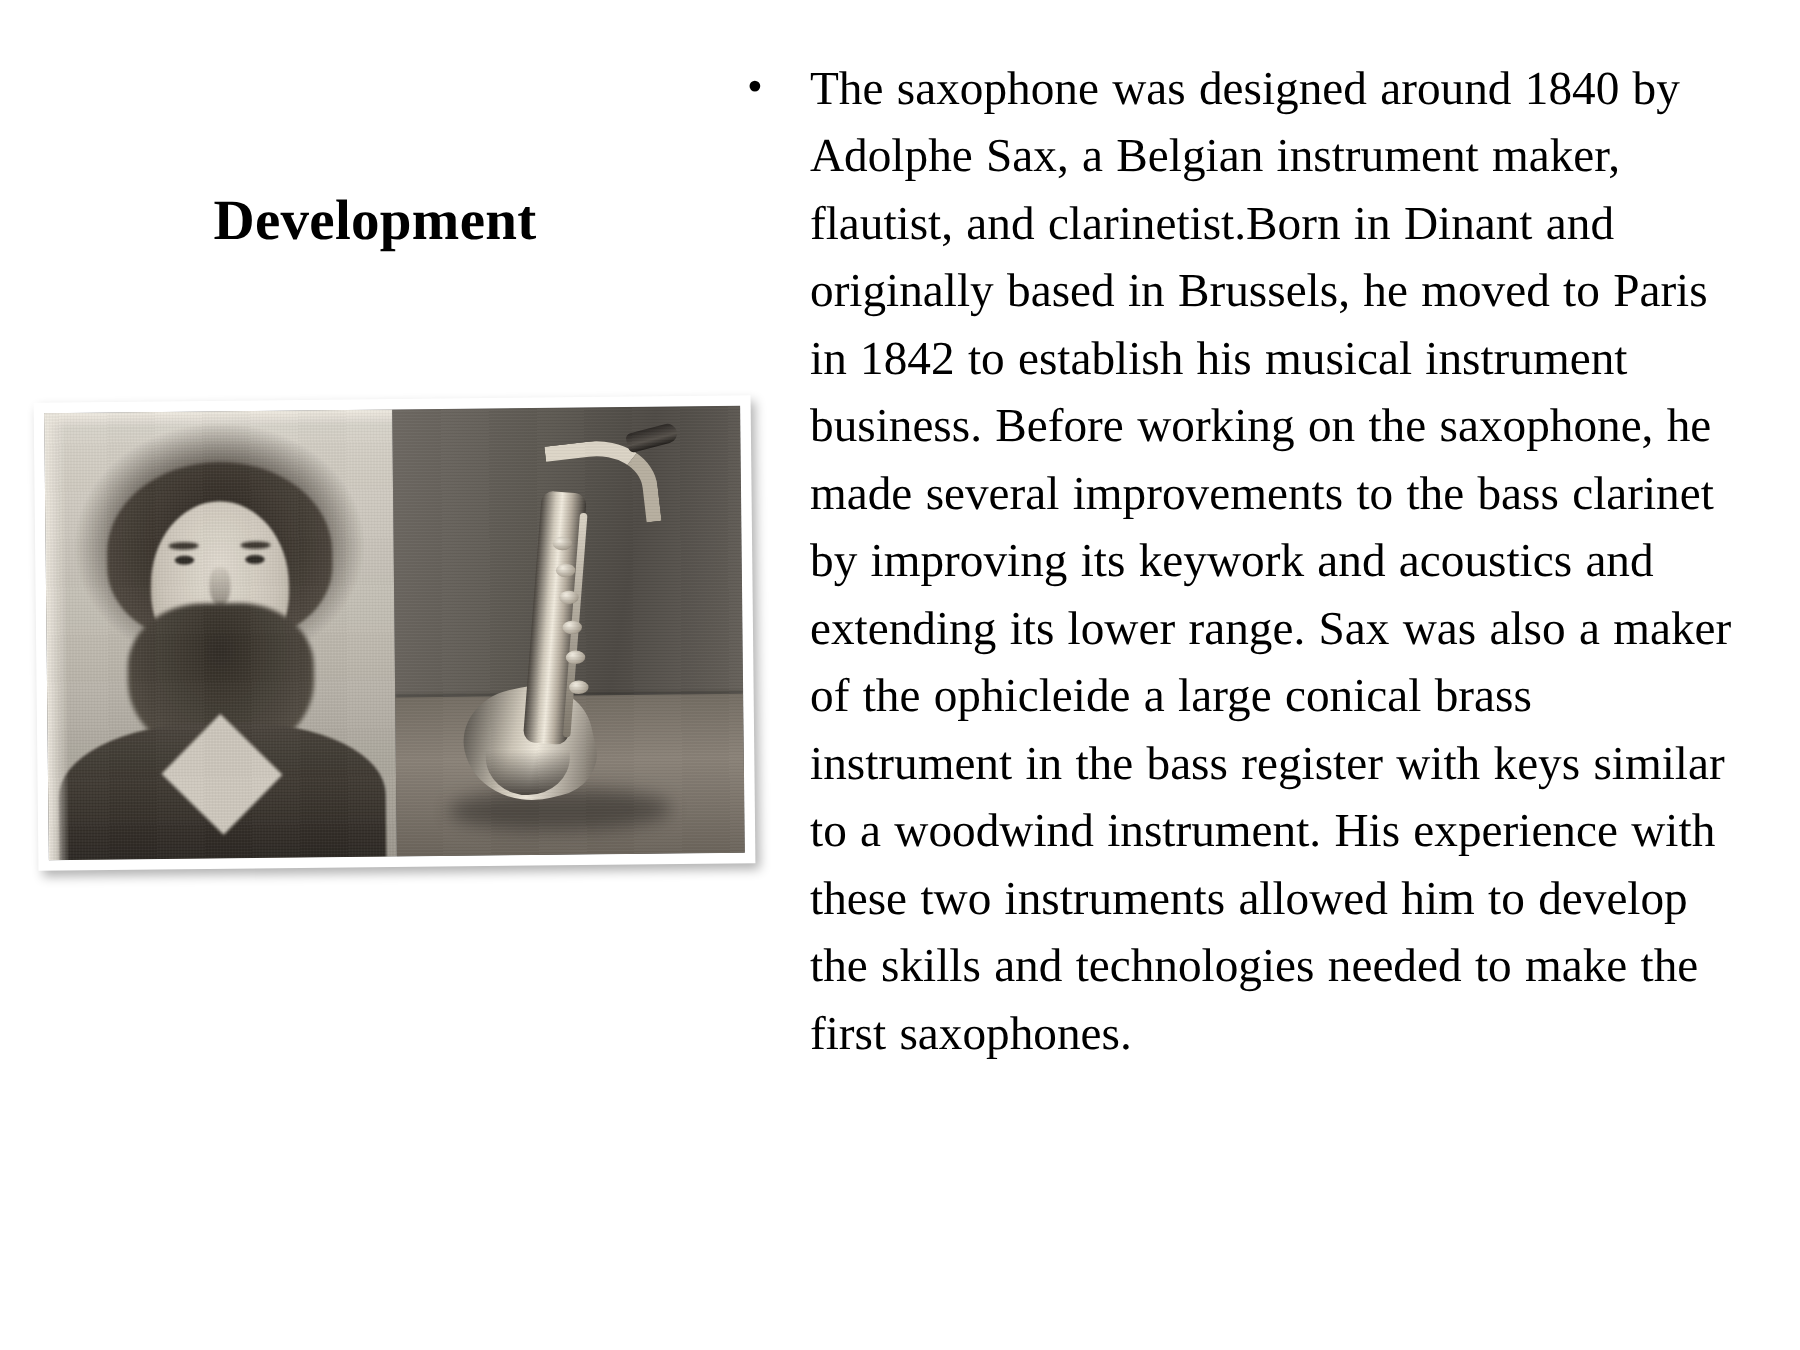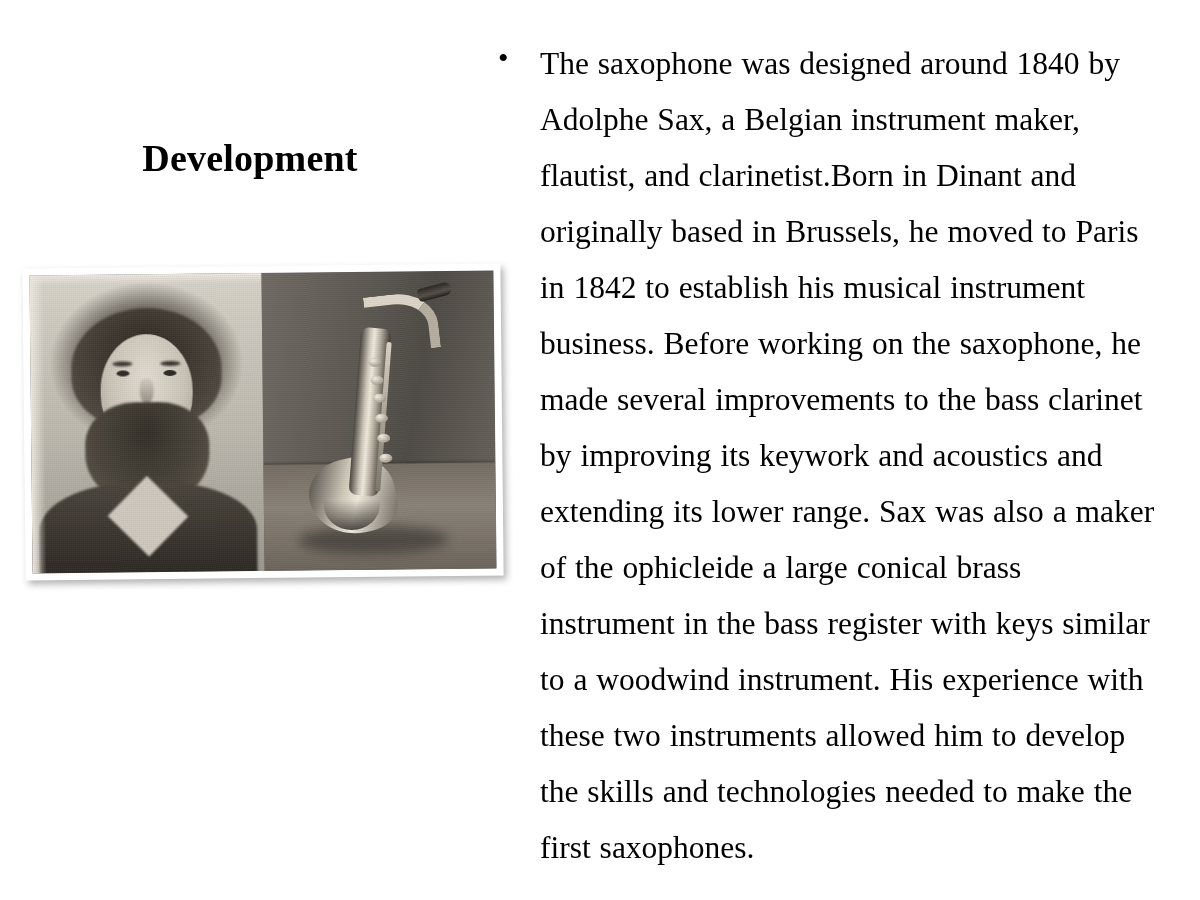--- a/index.html
+++ b/index.html
@@ -32,21 +32,20 @@
     position: absolute;
     left: 0;
     top: 125px;
     width: 500px;
     text-align: center;
     font-family: "Liberation Serif", serif;
     font-weight: bold;
     font-size: 38px;
     color: #000000;
     letter-spacing: 0.2px;
-    margin-top: 11px;
   }
 
   
   .photo-frame {
     position: absolute;
     left: 24px;
     top: 266px;
     width: 478px;
     height: 312px;
     background: #ffffff;
@@ -307,21 +306,21 @@
     line-height: 44px;
     color: #000000;
     text-align: left;
     padding-left: 6px;
     box-sizing: border-box;
   }
   .bullet-text {
     flex: 1 1 auto;
     font-family: "Liberation Serif", serif;
     font-size: 31.5px;
-    line-height: 56px;
+    line-height: 45px;
     color: #000000;
     text-align: left;
     word-spacing: 1px;
   }
 </style>
 </head>
 <body>
 
 <div class="slide">
 

